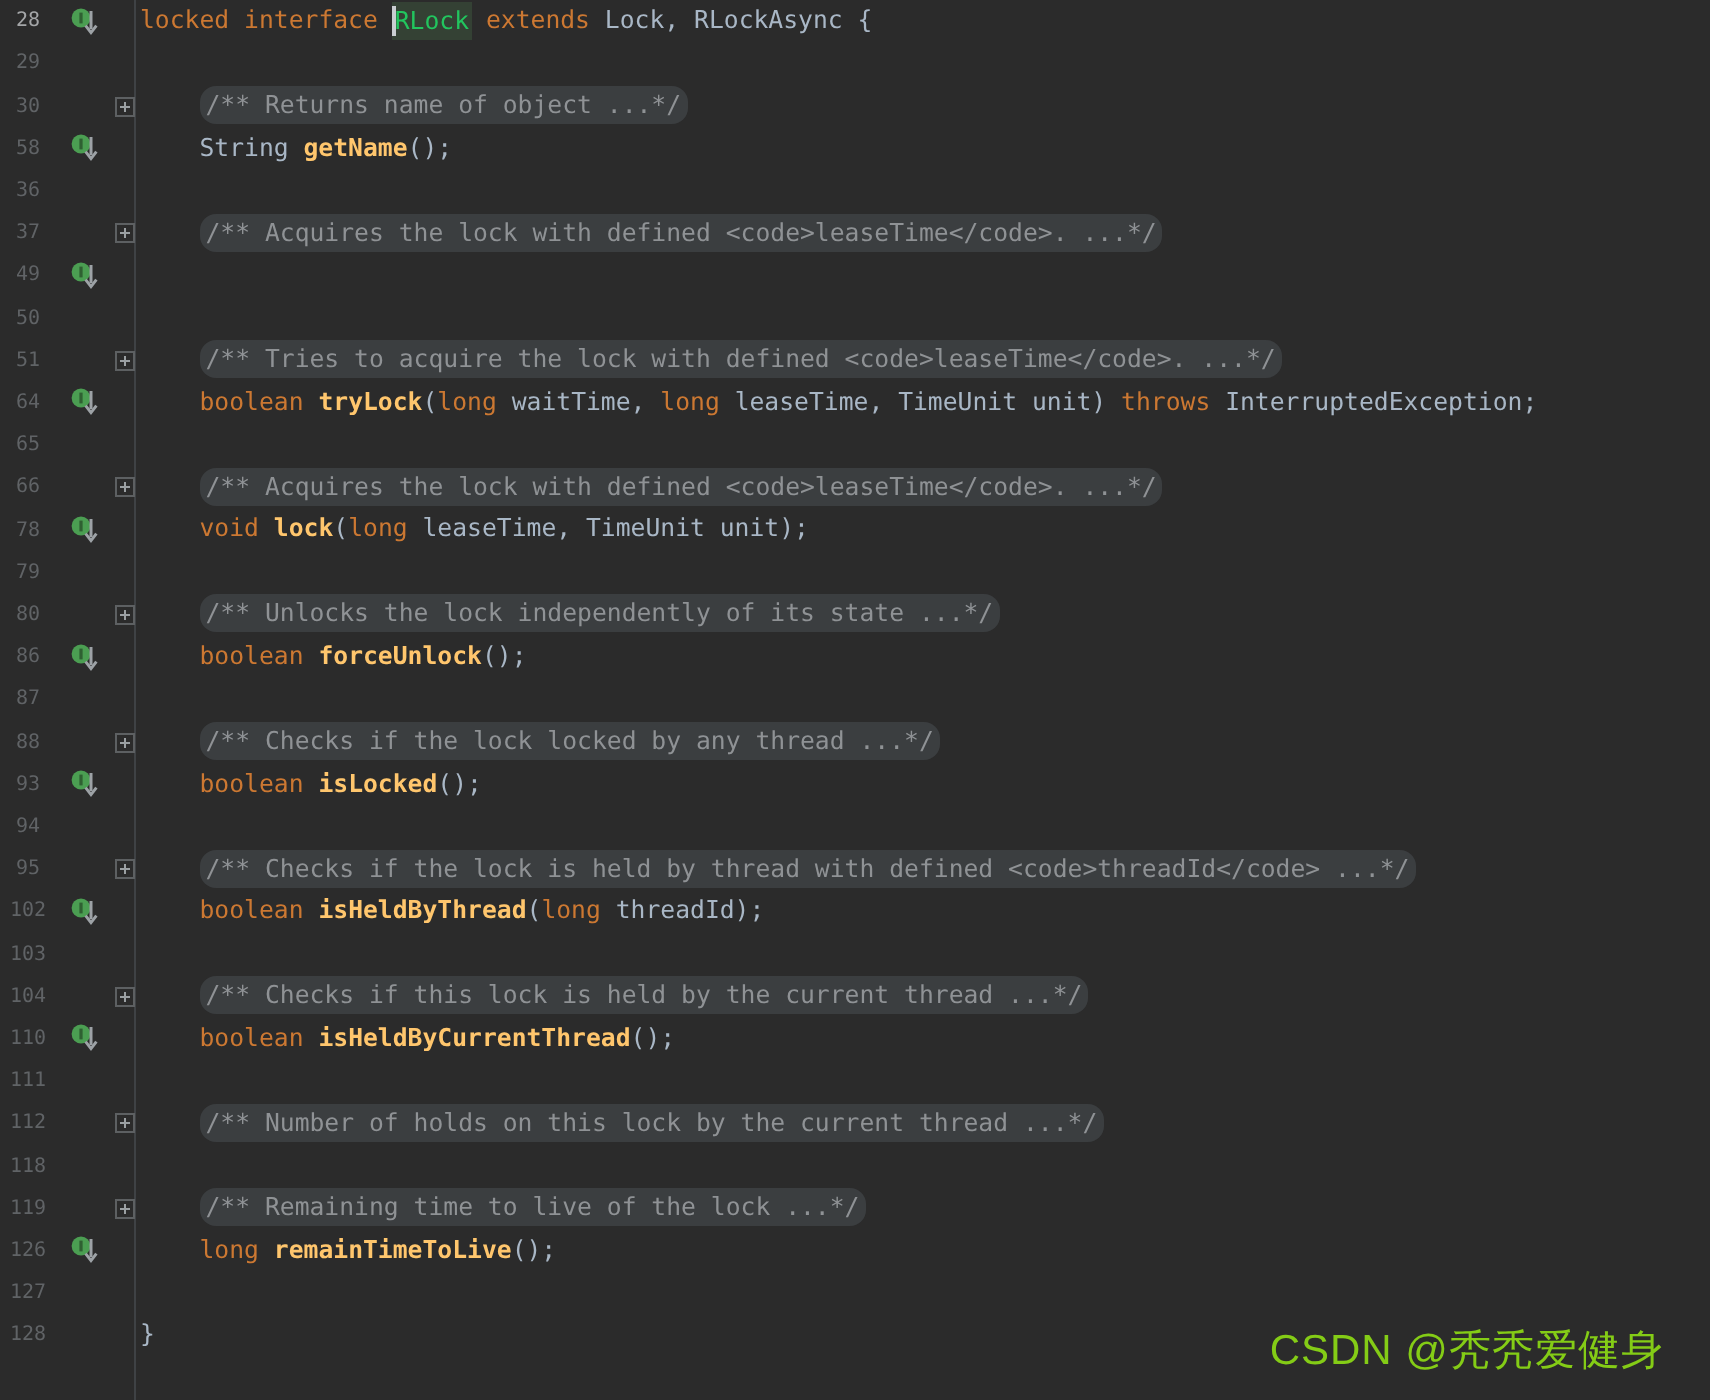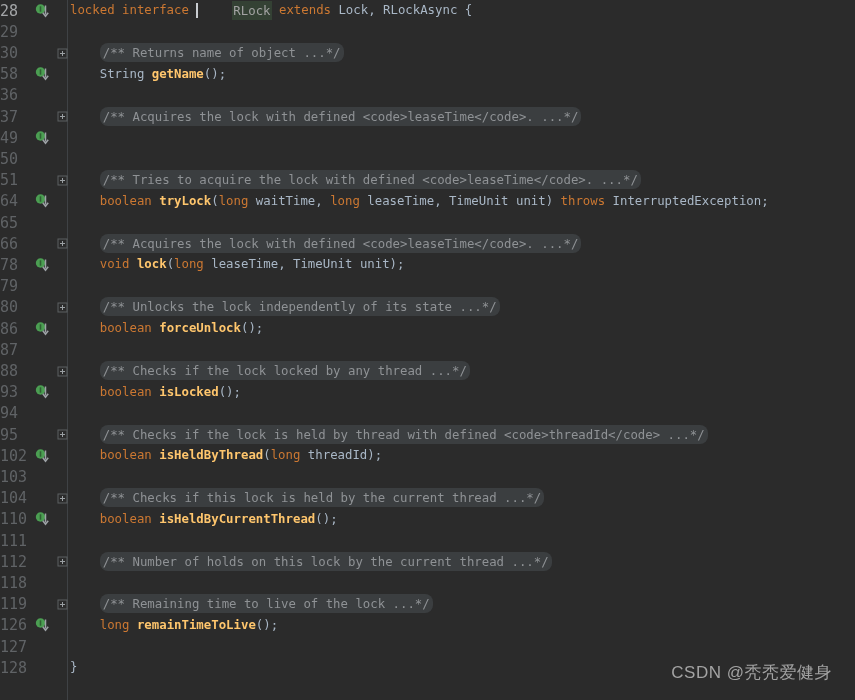--- a/index.html
+++ b/index.html
@@ -5,50 +5,50 @@
   html,body{margin:0;padding:0;}
   body{
     width:855px;height:700px;overflow:hidden;
     background:var(--bg,#2b2b2b);
     font-family:"DejaVu Sans Mono","Liberation Mono",monospace;
   }
   .editor{position:relative;width:855px;height:700px;}
   .lines{position:absolute;left:0;top:0;width:100%;height:100%;}
   .row{display:flex;align-items:center;height:21.21px;}
   .ln{
-    flex:none;width:28px;text-align:left;padding-right:2px;
-    color:var(--ln,#606366);font-size:15px;user-select:none;
+    flex:none;width:28px;text-align:center;padding-right:2px;
+    color:var(--ln,#606366);font-size:10px;user-select:none;
   }
   .ln.active{color:var(--lna,#a4a6a8);}
   .gicon{flex:none;width:26px;height:16px;display:flex;align-items:center;justify-content:center;}
   .fold{flex:none;width:13px;height:11px;display:flex;align-items:center;justify-content:center;}
   .gutter-sep{
     position:absolute;left:67px;top:0;width:1px;height:700px;
     background:var(--sep,#3f4245);
   }
   .code{
     white-space:pre;font-size:12.35px;line-height:21.21px;
     color:var(--p,#a9b7c6);padding-left:1px;
   }
   .tk-kw{color:var(--kw,#cc7832);}
   .tk-m{color:var(--m,#ffc66d);font-weight:bold;}
   .tk-p{color:var(--p,#a9b7c6);}
   .tk-cm{
     color:var(--cm,#8f9295);background:var(--cmbg,#3b3e40);
     padding:2.5px 3px;border-radius:8px;
   }
-  .tk-hl{color:#a3a3a3;background:var(--hl,#344134);padding:2.5px 1px;margin-left:36px;}
+  .tk-hl{color:#22c55e;background:var(--hl,#344134);padding:2.5px 1px;}
   .caret{
     display:inline-block;width:2px;height:15px;margin-right:-2px;
     background:var(--caret,#c9cdd1);vertical-align:middle;position:relative;z-index:2;
   }
   .watermark{
     position:absolute;right:23px;top:661px;
     font-family:"Liberation Sans","DejaVu Sans",sans-serif;
-    font-size:17px;color:#a3a3a3;letter-spacing:0.5px;
+    font-size:21px;color:#84cc16;letter-spacing:0.5px;
   }
 </style>
 </head>
 <body>
 
 <div class="editor">
   <div class="gutter-sep"></div>
   <div class="lines">
       <div class="row">
         <div class="ln active">28</div>

